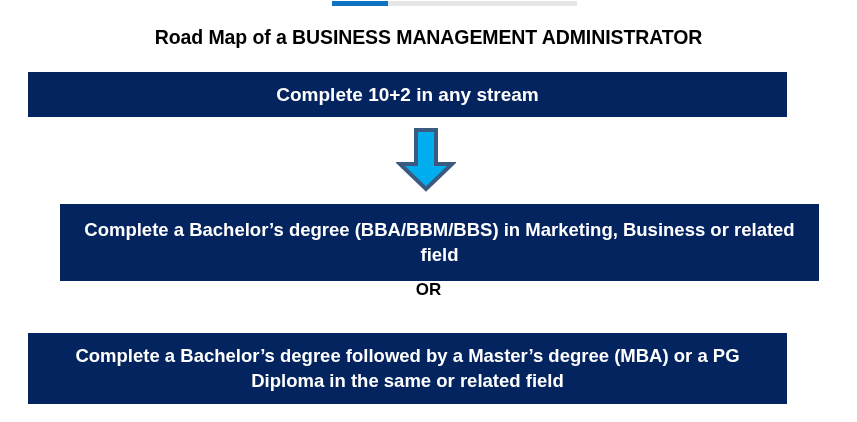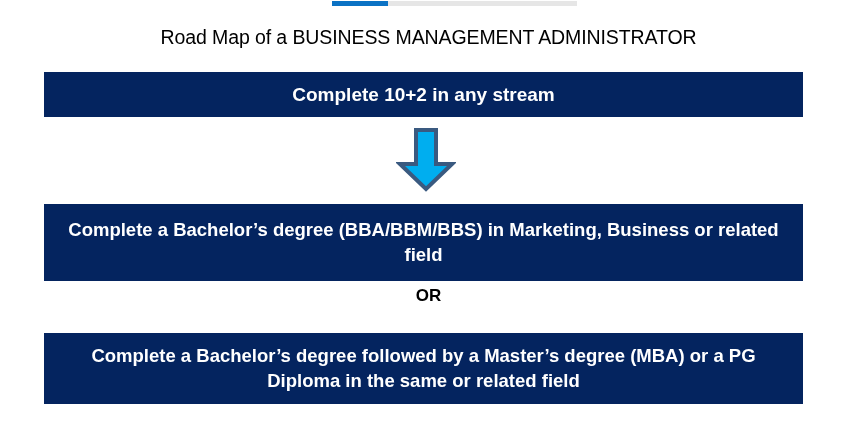--- a/index.html
+++ b/index.html
@@ -42,30 +42,30 @@
   }
 
   
   .page-title {
     position: absolute;
     left: 0;
     top: 26px;
     width: 857px;
     text-align: center;
     font-size: 19.5px;
-    font-weight: normal;
+    font-weight: bold;
     color: #000000;
     letter-spacing: -0.1px;
     white-space: nowrap;
   }
 
   
   .step-box {
     position: absolute;
-    left: 44px;
+    left: 28px;
     width: 759px;
     background: #04245f;
     color: #ffffff;
     display: flex;
     align-items: center;
     justify-content: center;
     text-align: center;
     font-weight: bold;
     box-sizing: border-box;
     padding: 4px 14px;
@@ -78,41 +78,42 @@
 
   #box-1 {
     top: 72px;
     height: 45px;
     font-size: 19px;
   }
   #box-2 {
     top: 204px;
     height: 77px;
     font-size: 18.5px;
+    margin-left: 32px;
   }
   #box-3 {
     top: 333px;
     height: 71px;
     font-size: 18.5px;
   }
 
   
   .arrow-wrap {
     position: absolute;
     left: 396px;
     top: 128px;
     width: 60px;
     height: 64px;
   }
 
   
   .or-label {
     position: absolute;
     left: 0;
-    top: 286px;
+    top: 280px;
     width: 857px;
     text-align: center;
     font-size: 17px;
     font-weight: bold;
     color: #000000;
   }
 </style>
 </head>
 <body>
 

